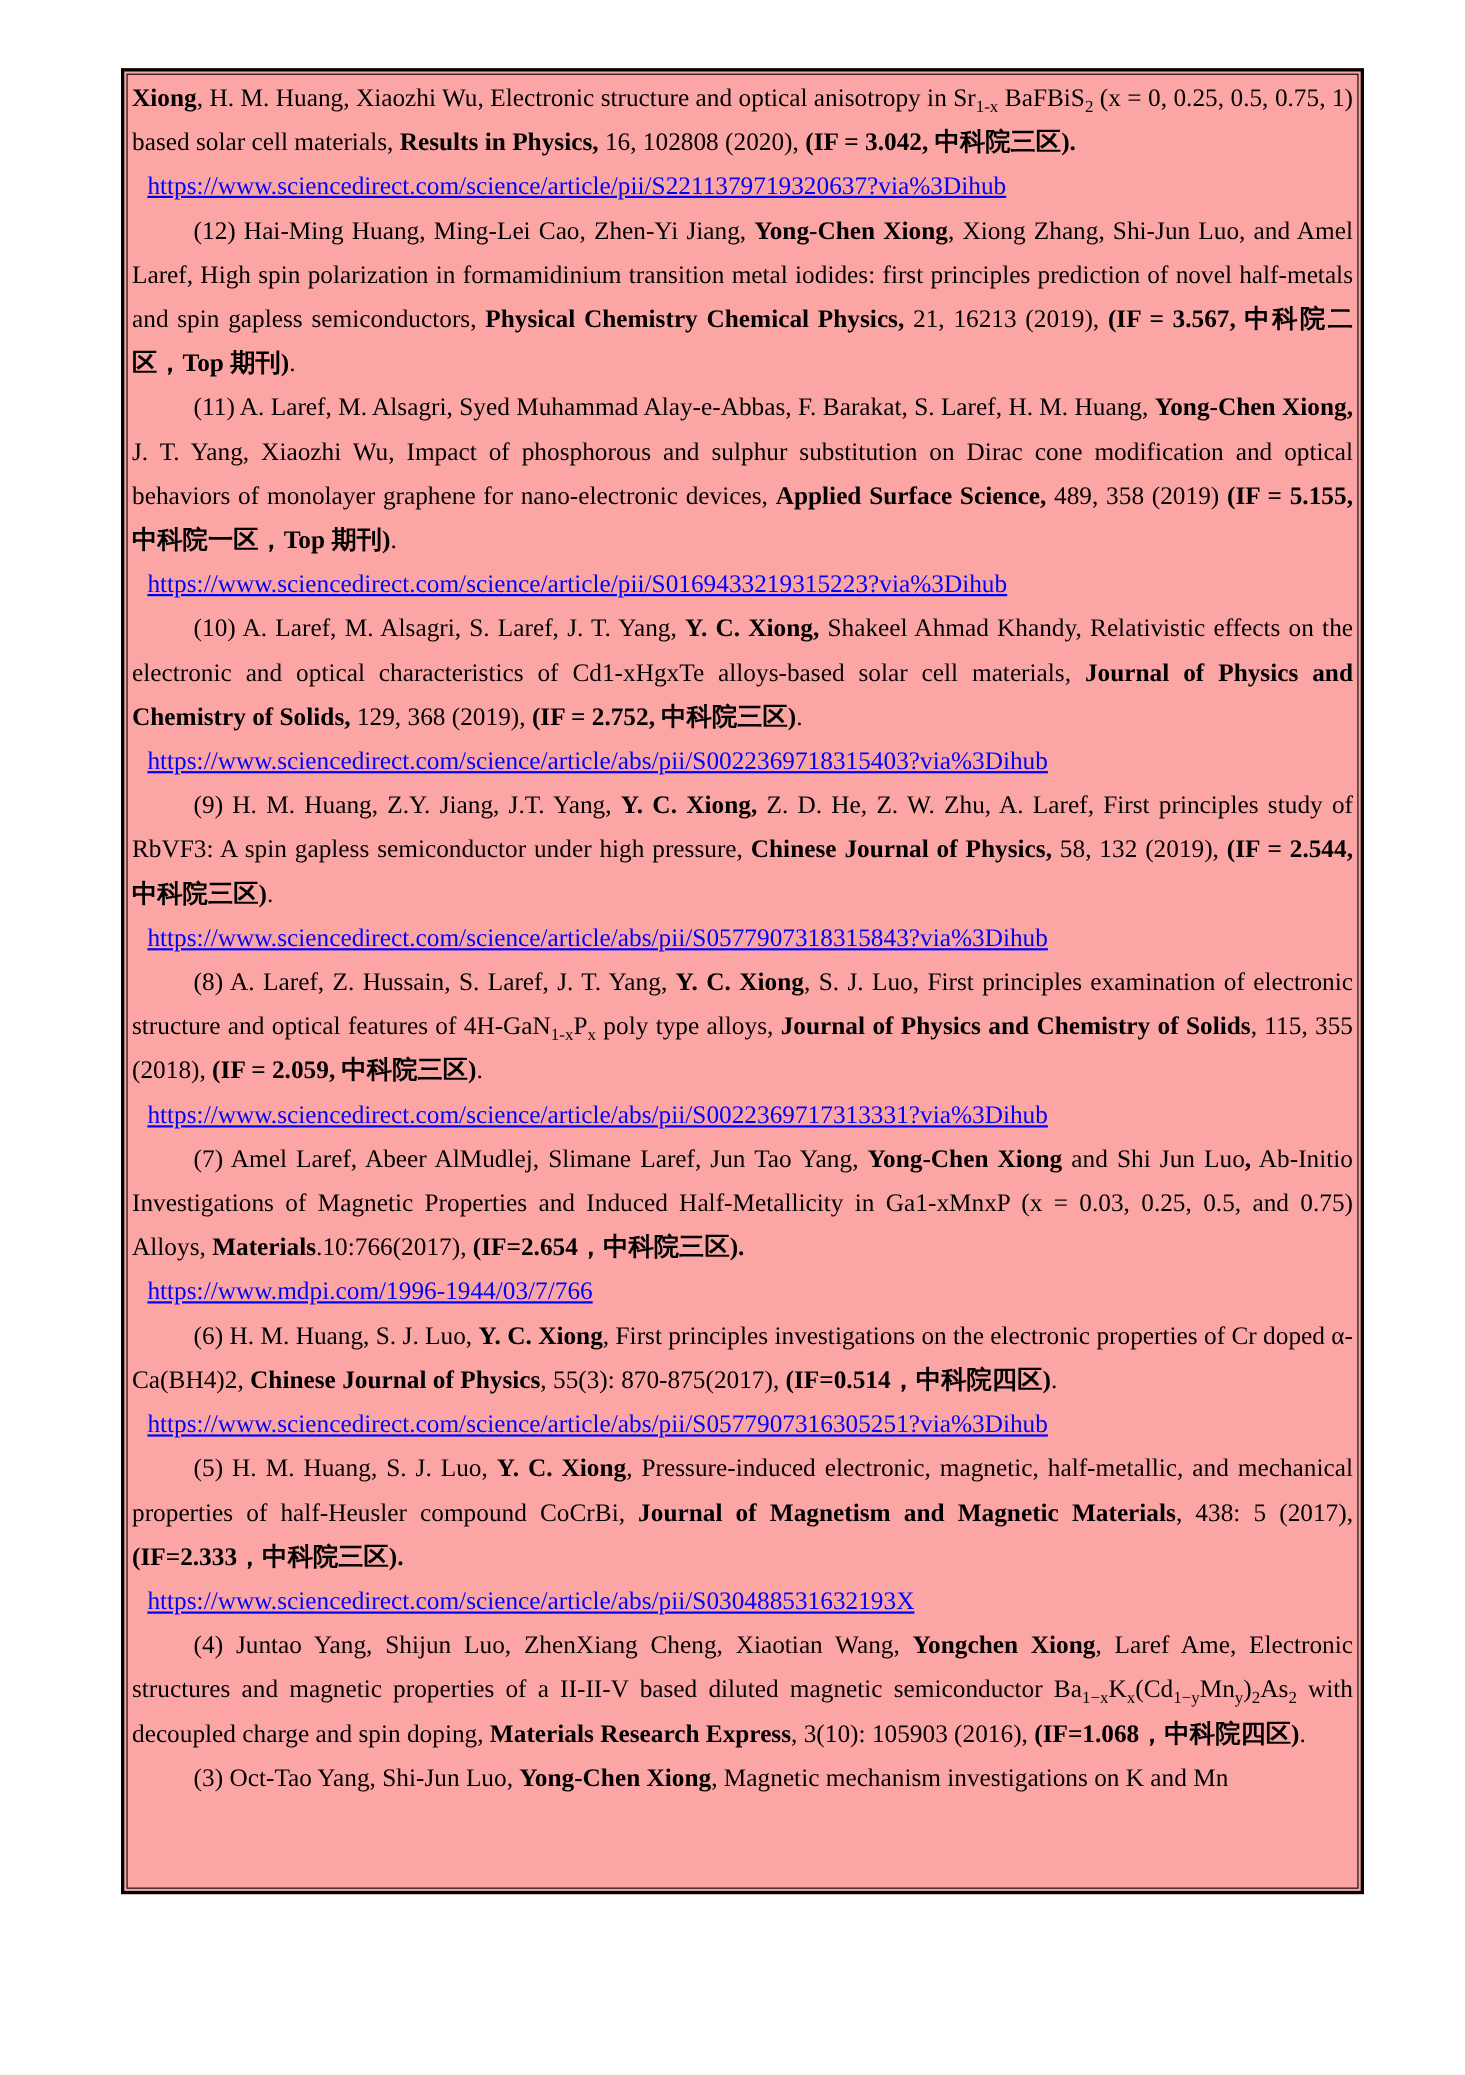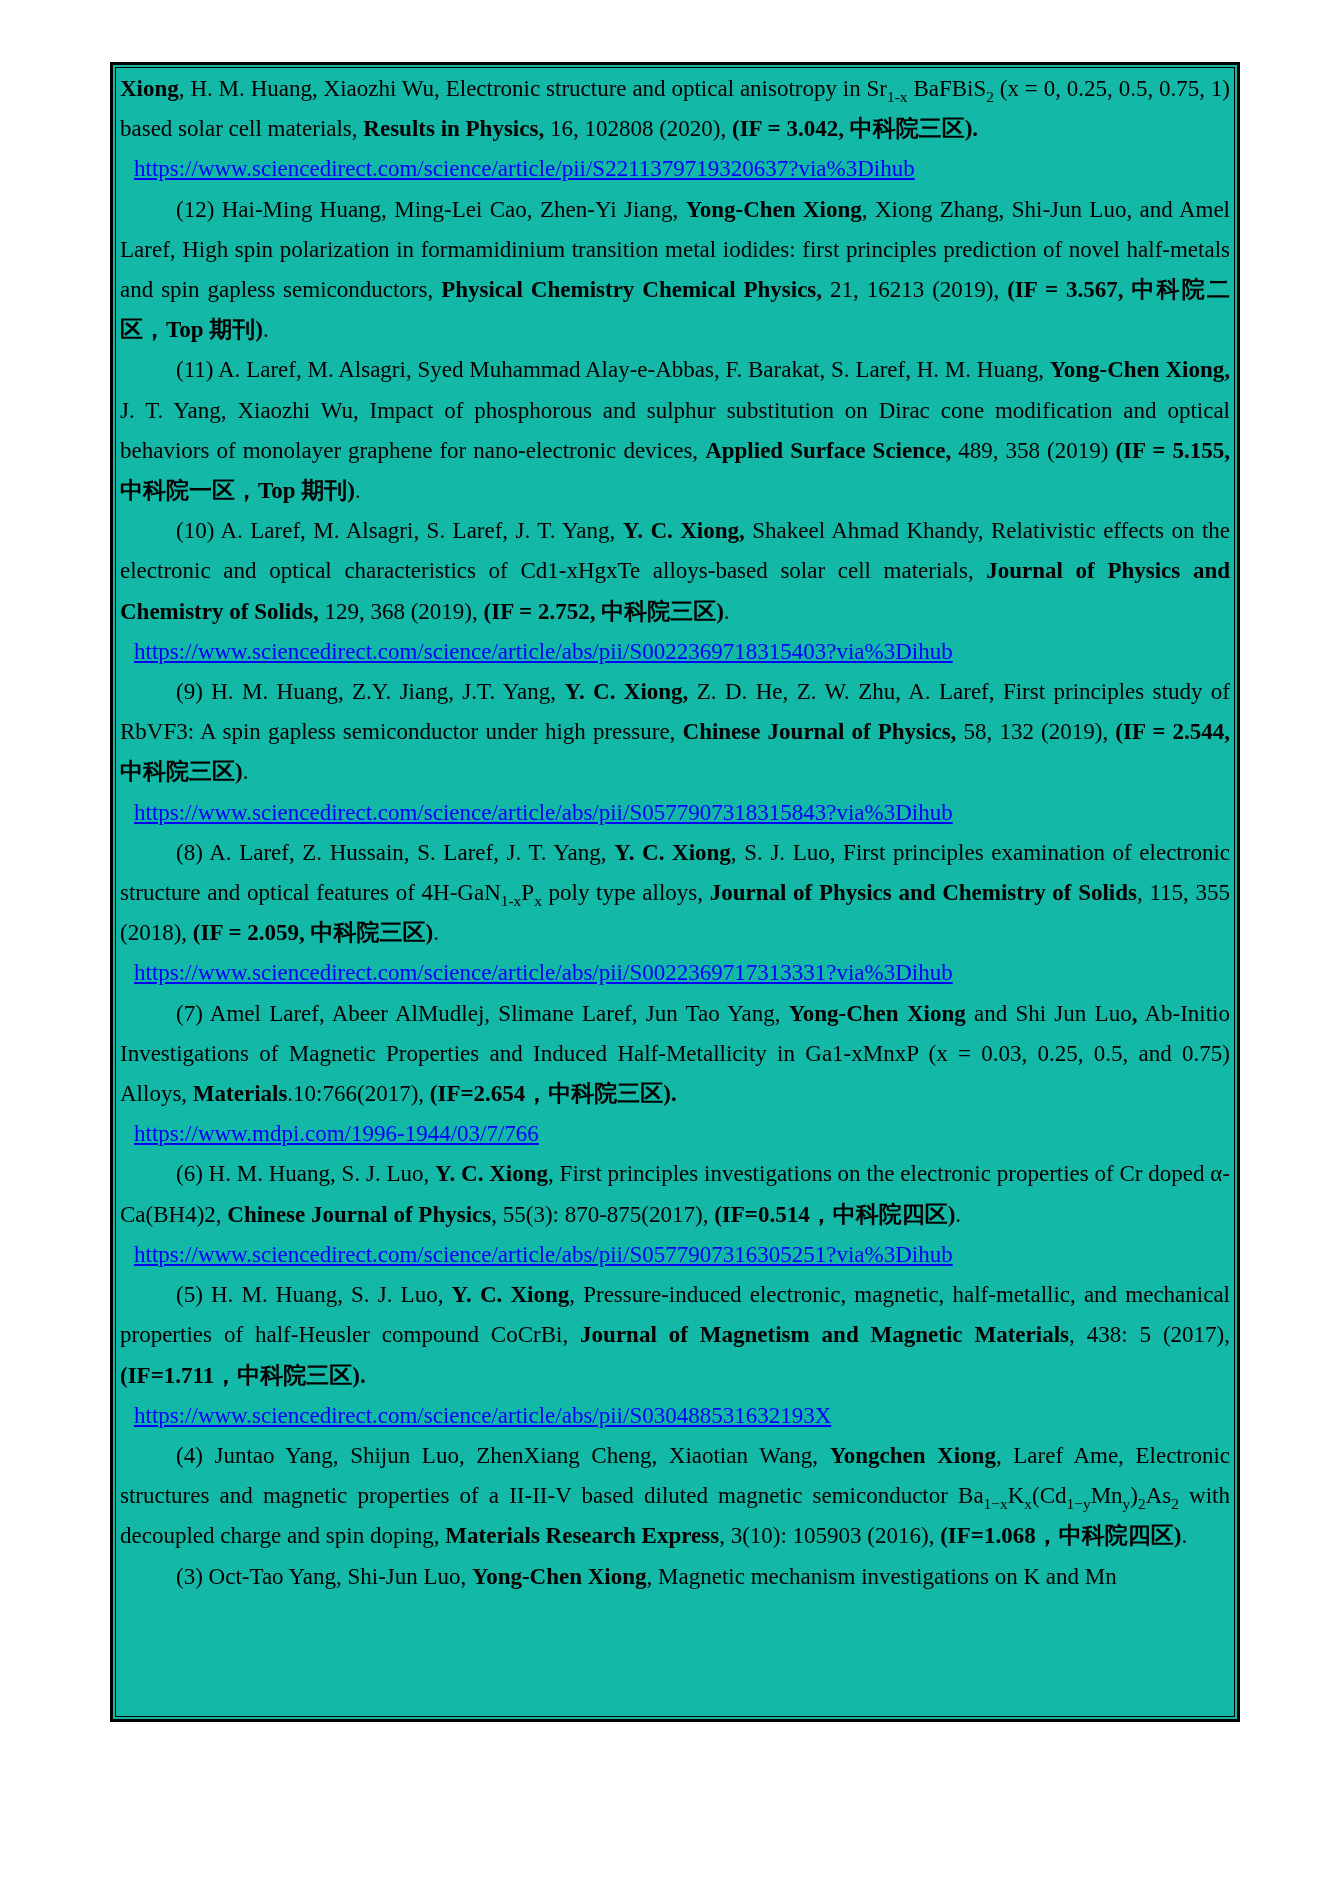--- a/index.html
+++ b/index.html
@@ -14,21 +14,21 @@
     font-family: "Liberation Serif", "DejaVu Serif", serif;
   }
   .page-frame {
     position: absolute;
     left: 110px;
     top: 62px;
     width: 1130px;
     height: 1660px;
     border: 3px solid #000000;
     box-sizing: border-box;
-    background: #14b8a6;
+    background: #fca5a5;
   }
   .page-frame-inner {
     position: absolute;
     left: 2px;
     top: 2px;
     right: 2px;
     bottom: 2px;
     border: 1px solid #000000;
   }
   #doc-content {
@@ -62,29 +62,30 @@
 </head>
 <body>
 
 <div class="page-frame">
   <div class="page-frame-inner">
     <div id="doc-content">
         <p class="entry no-indent"><span class="bold">Xiong</span><span>, H. M. Huang, Xiaozhi Wu, Electronic structure and optical anisotropy in Sr</span><sub class="subscript">1-x</sub><span> BaFBiS</span><sub class="subscript">2</sub><span> (x = 0, 0.25, 0.5, 0.75, 1) based solar cell materials, </span><span class="bold">Results in Physics,</span><span> 16, 102808 (2020), </span><span class="bold">(IF = 3.042,  中科院三区).</span></p>
         <p class="link-line"><a class="url">https://www.sciencedirect.com/science/article/pii/S2211379719320637?via%3Dihub</a></p>
         <p class="entry"><span>(12) Hai-Ming Huang, Ming-Lei Cao, Zhen-Yi Jiang, </span><span class="bold">Yong-Chen Xiong</span><span>, Xiong Zhang, Shi-Jun Luo, and Amel Laref, High spin polarization in formamidinium transition metal iodides: first principles prediction of novel half-metals and spin gapless semiconductors, </span><span class="bold">Physical Chemistry Chemical Physics,</span><span> 21, 16213 (2019), </span><span class="bold">(IF = 3.567,  中科院二区，Top 期刊)</span><span>.</span></p>
         <p class="entry"><span>(11) A. Laref, M. Alsagri, Syed Muhammad Alay-e-Abbas, F. Barakat, S. Laref, H. M. Huang, </span><span class="bold">Yong-Chen Xiong,</span><span> J. T. Yang, Xiaozhi Wu, Impact of phosphorous and sulphur substitution on Dirac cone modification and optical behaviors of monolayer graphene for nano-electronic devices, </span><span class="bold">Applied Surface Science,</span><span> 489, 358 (2019) </span><span class="bold">(IF = 5.155,  中科院一区，Top 期刊)</span><span>.</span></p>
+        <p class="link-line"><a class="url">https://www.sciencedirect.com/science/article/pii/S0169433219315223?via%3Dihub</a></p>
         <p class="entry"><span>(10) A. Laref, M. Alsagri, S. Laref, J. T. Yang, </span><span class="bold">Y. C. Xiong,</span><span> Shakeel Ahmad Khandy, Relativistic effects on the electronic and optical characteristics of Cd1-xHgxTe alloys-based solar cell materials, </span><span class="bold">Journal of Physics and Chemistry of Solids,</span><span> 129, 368 (2019), </span><span class="bold">(IF = 2.752,  中科院三区)</span><span>.</span></p>
         <p class="link-line"><a class="url">https://www.sciencedirect.com/science/article/abs/pii/S0022369718315403?via%3Dihub</a></p>
         <p class="entry"><span>(9) H. M. Huang, Z.Y. Jiang, J.T. Yang, </span><span class="bold">Y. C. Xiong,</span><span> Z. D. He, Z. W. Zhu, A. Laref, First principles study of RbVF3: A spin gapless semiconductor under high pressure, </span><span class="bold">Chinese Journal of Physics,</span><span> 58, 132 (2019), </span><span class="bold">(IF = 2.544,  中科院三区)</span><span>.</span></p>
         <p class="link-line"><a class="url">https://www.sciencedirect.com/science/article/abs/pii/S0577907318315843?via%3Dihub</a></p>
         <p class="entry"><span>(8) A. Laref, Z. Hussain, S. Laref, J. T. Yang, </span><span class="bold">Y. C. Xiong</span><span>, S. J. Luo, First principles examination of electronic structure and optical features of 4H-GaN</span><sub class="subscript">1-x</sub><span>P</span><sub class="subscript">x</sub><span> poly type alloys, </span><span class="bold">Journal of Physics and Chemistry of Solids</span><span>, 115, 355 (2018), </span><span class="bold">(IF = 2.059,  中科院三区)</span><span>.</span></p>
         <p class="link-line"><a class="url">https://www.sciencedirect.com/science/article/abs/pii/S0022369717313331?via%3Dihub</a></p>
         <p class="entry"><span>(7) Amel Laref, Abeer AlMudlej, Slimane Laref, Jun Tao Yang, </span><span class="bold">Yong-Chen Xiong</span><span> and Shi Jun Luo</span><span class="bold">,</span><span> Ab-Initio Investigations of Magnetic Properties and Induced Half-Metallicity in Ga1-xMnxP (x = 0.03, 0.25, 0.5, and 0.75) Alloys, </span><span class="bold">Materials</span><span>.10:766(2017), </span><span class="bold">(IF=2.654，中科院三区).</span></p>
         <p class="link-line"><a class="url">https://www.mdpi.com/1996-1944/03/7/766</a></p>
         <p class="entry"><span>(6) H. M. Huang, S. J. Luo, </span><span class="bold">Y. C. Xiong</span><span>, First principles investigations on the electronic properties of Cr doped α-Ca(BH4)2, </span><span class="bold">Chinese Journal of Physics</span><span>, 55(3): 870-875(2017), </span><span class="bold">(IF=0.514，中科院四区)</span><span>.</span></p>
         <p class="link-line"><a class="url">https://www.sciencedirect.com/science/article/abs/pii/S0577907316305251?via%3Dihub</a></p>
-        <p class="entry"><span>(5) H. M. Huang, S. J. Luo, </span><span class="bold">Y. C. Xiong</span><span>, Pressure-induced electronic, magnetic, half-metallic, and mechanical properties of half-Heusler compound CoCrBi, </span><span class="bold">Journal of Magnetism and Magnetic Materials</span><span>, 438: 5 (2017), </span><span class="bold">(IF=1.711，中科院三区).</span></p>
+        <p class="entry"><span>(5) H. M. Huang, S. J. Luo, </span><span class="bold">Y. C. Xiong</span><span>, Pressure-induced electronic, magnetic, half-metallic, and mechanical properties of half-Heusler compound CoCrBi, </span><span class="bold">Journal of Magnetism and Magnetic Materials</span><span>, 438: 5 (2017), </span><span class="bold">(IF=2.333，中科院三区).</span></p>
         <p class="link-line"><a class="url">https://www.sciencedirect.com/science/article/abs/pii/S030488531632193X</a></p>
         <p class="entry"><span>(4) Juntao Yang, Shijun Luo, ZhenXiang Cheng, Xiaotian Wang, </span><span class="bold">Yongchen Xiong</span><span>, Laref Ame, Electronic structures and magnetic properties of a II-II-V based diluted magnetic semiconductor Ba</span><sub class="subscript">1−x</sub><span>K</span><sub class="subscript">x</sub><span>(Cd</span><sub class="subscript">1−y</sub><span>Mn</span><sub class="subscript">y</sub><span>)</span><sub class="subscript">2</sub><span>As</span><sub class="subscript">2</sub><span> with decoupled charge and spin doping, </span><span class="bold">Materials Research Express</span><span>, 3(10): 105903 (2016), </span><span class="bold">(IF=1.068，中科院四区)</span><span>.</span></p>
         <p class="entry"><span>(3) Oct-Tao Yang, Shi-Jun Luo, </span><span class="bold">Yong-Chen Xiong</span><span>, Magnetic mechanism investigations on K and Mn</span></p>
       </div>
   </div>
 </div>
 
 </body></html>

